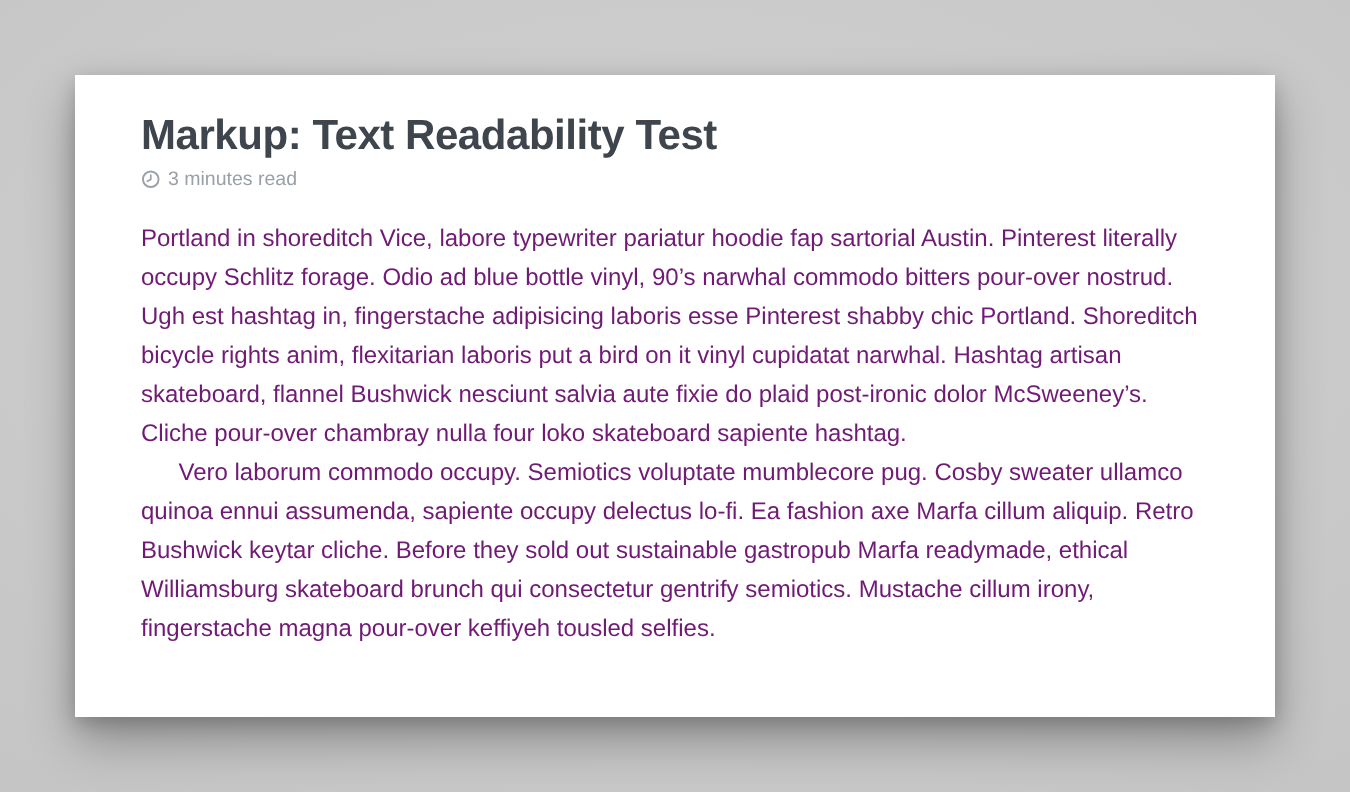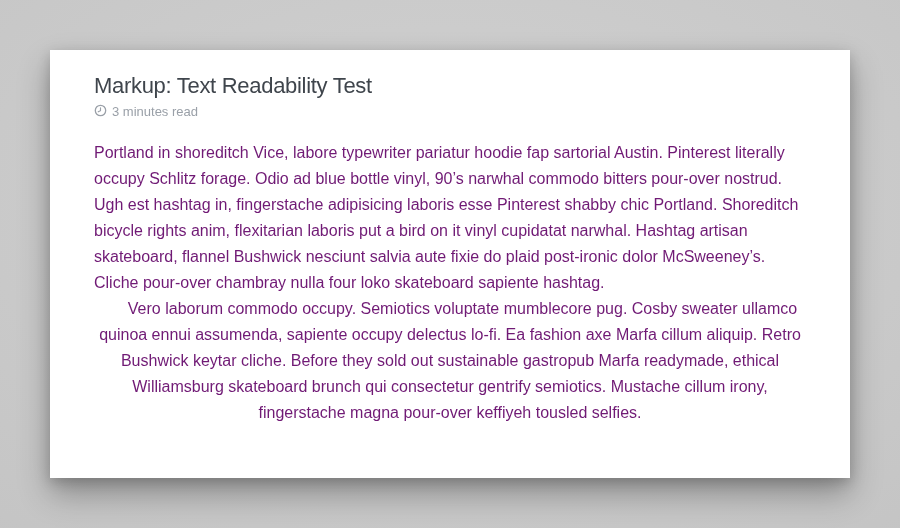--- a/index.html
+++ b/index.html
@@ -19,43 +19,43 @@
     left: 50px;
     top: 50px;
     width: 800px;
     height: 428px;
     background: #ffffff;
     padding: 22px 44px 30px 44px;
     box-shadow: 0 16px 30px rgba(0,0,0,0.30), 0 4px 12px rgba(0,0,0,0.18);
   }
   .entry-title {
     margin: 0;
-    font-size: 22px;
-    font-weight: normal;
+    font-size: 28px;
+    font-weight: bold;
     letter-spacing: -0.3px;
     color: #3f454c;
     line-height: 1.25;
   }
   .entry-meta {
     margin-top: 4px;
     display: flex;
-    align-items: flex-start;
+    align-items: flex-end;
     gap: 5px;
     font-size: 13px;
     color: #9aa0a8;
   }
   .entry-meta svg { display: block; }
   .entry-content {
     margin-top: 21px;
     font-size: 16px;
     line-height: 26px;
     color: #701a75;
   }
   .entry-content p { margin: 0; }
-  .entry-content p + p { text-indent: 25px; text-align: center; }
+  .entry-content p + p { text-indent: 25px; }
 </style>
 </head>
 <body>
 
 <div class="page">
   <article class="article-card">
     <h1 class="entry-title">Markup: Text Readability Test</h1>
     <div class="entry-meta">
       <span>
         <svg width="13" height="13" viewBox="0 0 16 16" aria-hidden="true">

